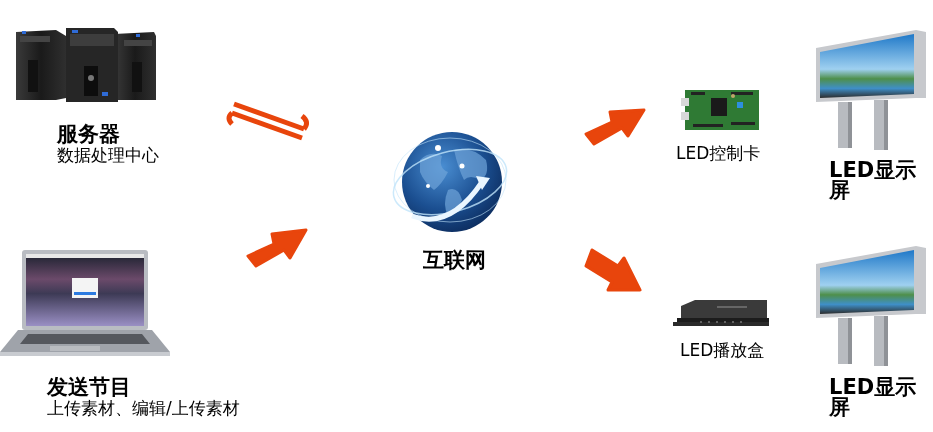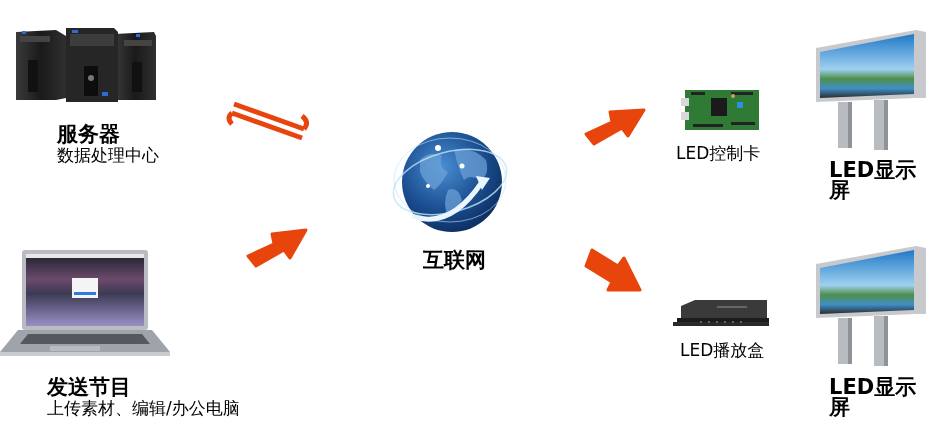--- a/index.html
+++ b/index.html
@@ -70,21 +70,21 @@
     <rect x="26" y="6" width="118" height="4" fill="#e8e8e8"></rect>
     <rect x="72" y="30" width="26" height="20" fill="#f4f4f4"></rect>
     <rect x="74" y="44" width="22" height="3" fill="#2d7be0"></rect>
     <polygon points="18,82 152,82 170,104 0,104" fill="#9fa3aa"></polygon>
     <polygon points="28,86 142,86 150,96 20,96" fill="#55585e"></polygon>
     <rect x="50" y="98" width="50" height="5" fill="#b8bbc0"></rect>
     <rect x="0" y="104" width="170" height="4" fill="#c8cbd0"></rect>
   </svg>
 </div>
 <div class="abs label-bold" style="left:47px; top:377px;">发送节目</div>
-<div class="abs label" style="left:47px; top:398px;">上传素材、编辑/办公电脑</div>
+<div class="abs label" style="left:47px; top:398px;">上传素材、编辑/上传素材</div>
 
 <div class="abs" style="left:244px; top:226px; width:66px; height:46px;">
   <svg width="66" height="46" viewBox="0 0 66 46">
     <polygon points="4,30 30,18 28,8 62,4 46,32 40,24 12,40" fill="#E8450C" stroke="#E8450C" stroke-width="3" stroke-linejoin="round"></polygon>
   </svg>
 </div>
 
 <div class="abs" style="left:390px; top:120px; width:120px; height:118px;">
   <svg width="120" height="118" viewBox="0 0 120 118">
     <defs>

